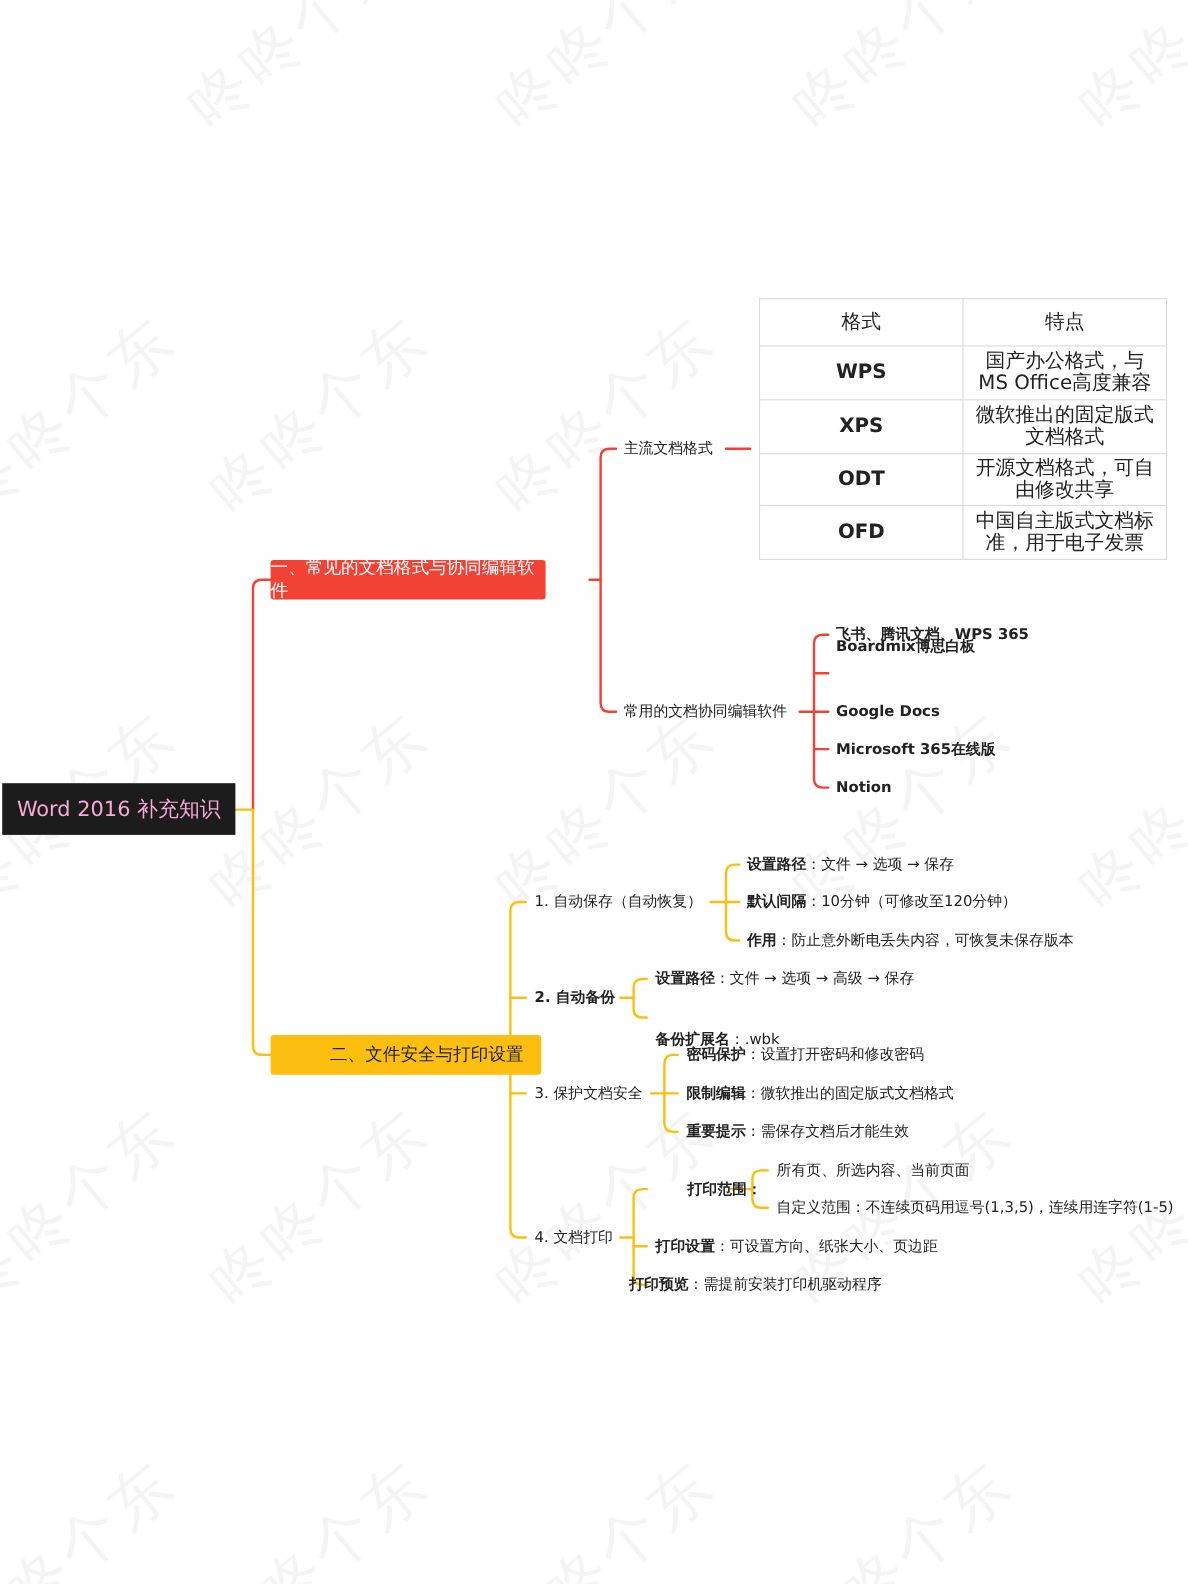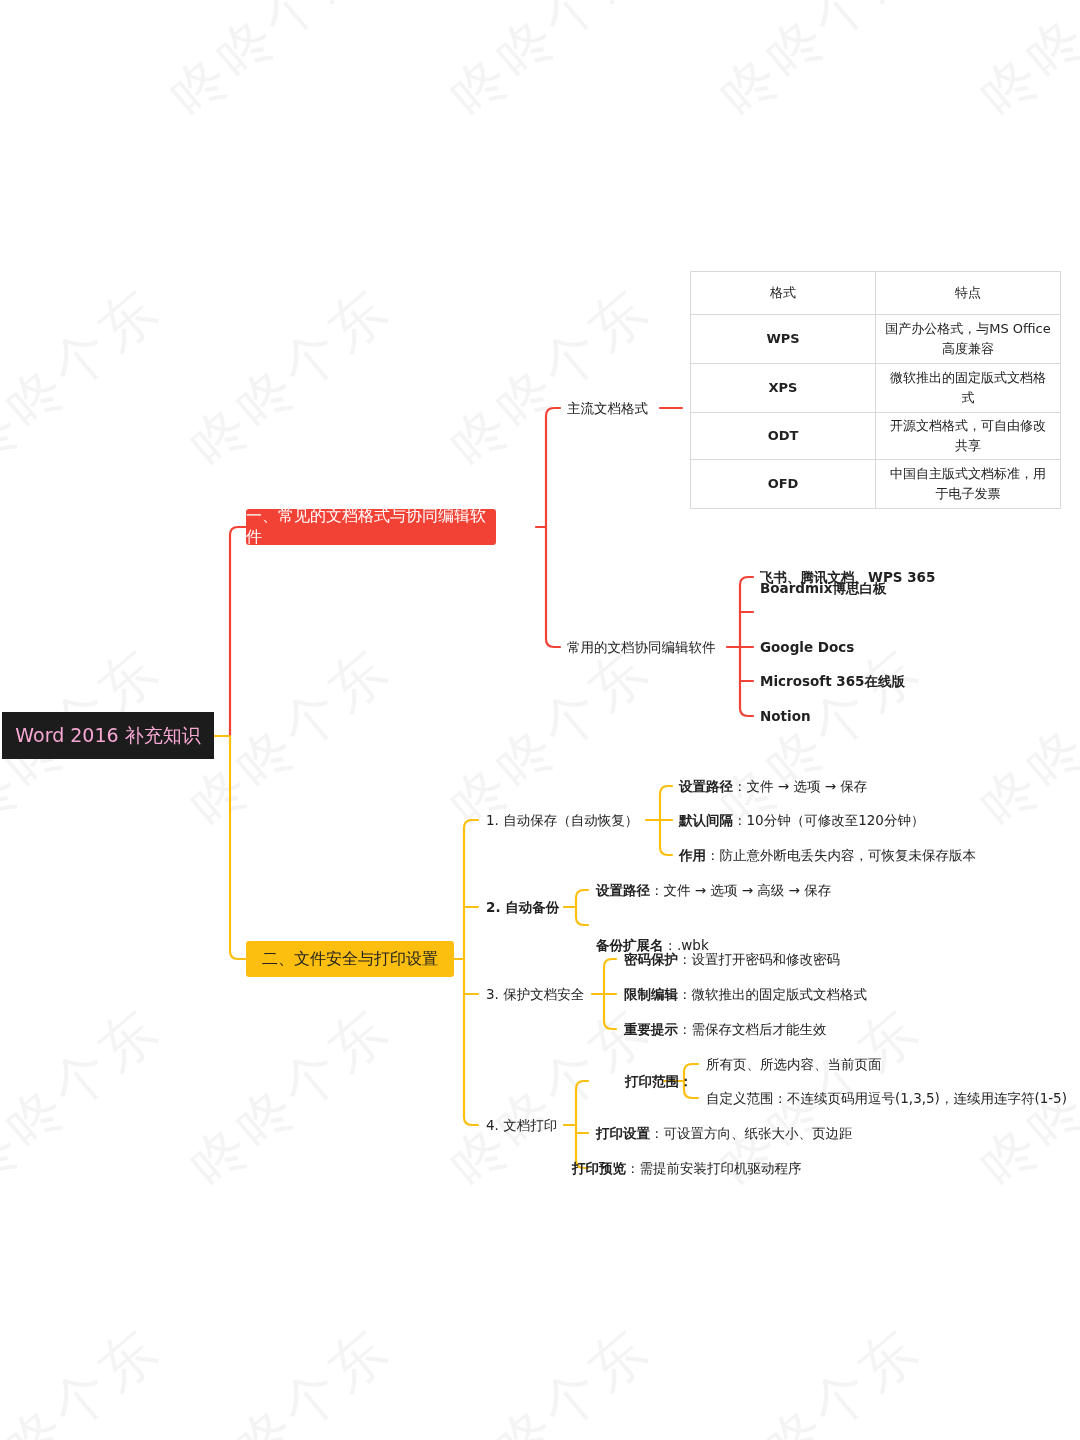--- a/index.html
+++ b/index.html
@@ -15,27 +15,27 @@
     left:2px; top:712px; width:212px; height:47px;
     background:#1c1c1c; color:#f9a8d4; border-radius:0;
     display:flex; align-items:center; justify-content:center;
     font-size:19px;
   }
   .branch {
     height:36px; border-radius:3px; display:flex; align-items:center; justify-content:center;
     font-size:16px;
   }
   .b1 { left:246px; top:509px; width:250px; background:#f24236; color:#fff; }
-  .b2 { left:246px; top:941px; width:208px; background:#fcbf0f; color:#222; }
+  .b2 { left:246px; top:941px; width:208px; background:#fcbf0f; color:#222;padding-left:38px; }
   .lbl { font-size:13.5px; white-space:nowrap; line-height:18px; }
   .bold { font-weight:bold; }
   .key { font-weight:bold; }
   table.fmt {
     position:absolute; left:690px; top:271px; width:371px; border-collapse:collapse;
-    font-size:13px; background:#fff;
+    font-size:18px; background:#fff;
   }
   table.fmt td, table.fmt th {
     border:1.5px solid #d9d9d9; text-align:center; vertical-align:middle;
     padding:3px 8px; line-height:20px;
   }
   table.fmt th { font-weight:normal; height:36px; }
   table.fmt td.c0 { width:168px; font-weight:bold; }
   .wm {
     position:absolute; font-size:56px; color:rgba(0,0,0,0.045);
     transform:rotate(-40deg); white-space:nowrap; pointer-events:none; letter-spacing:4px;

